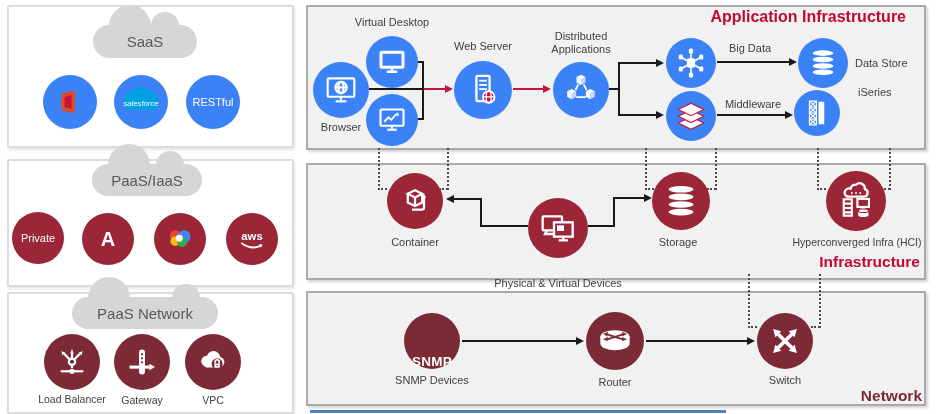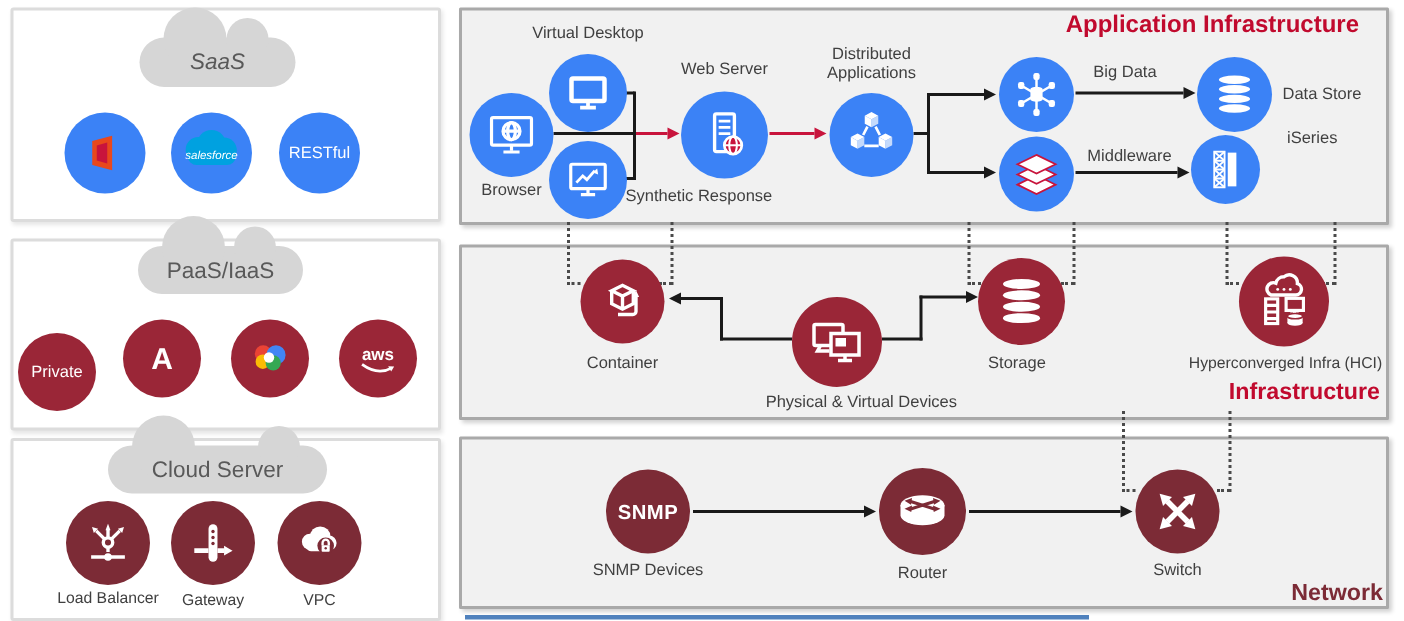--- a/index.html
+++ b/index.html
@@ -33,28 +33,28 @@
 <div class="stage">
 
   <div class="lpanel" style="left:7px;top:5px;width:283px;height:139px;"></div>
   <div class="lpanel" style="left:7px;top:159px;width:283px;height:124px;"></div>
   <div class="lpanel" style="left:7px;top:292px;width:283px;height:118px;"></div>
 
   <div class="rpanel" style="left:306px;top:5px;width:616px;height:141px;"></div>
   <div class="rpanel" style="left:306px;top:163px;width:616px;height:113px;"></div>
   <div class="rpanel" style="left:306px;top:291px;width:616px;height:111px;"></div>
 
-  <div class="cloud" style="left:93px;top:25px;width:104px;height:33px;font-style:italic;">
+  <div class="cloud" style="left:93px;top:25px;width:104px;height:33px;">
     <span>SaaS</span>
   </div>
   <div class="cloud" style="left:92px;top:164px;width:110px;height:32px;">
     <span>PaaS/IaaS</span>
   </div>
   <div class="cloud" style="left:72px;top:297px;width:146px;height:32px;">
-    <span>Cloud Server</span>
+    <span>PaaS Network</span>
   </div>
 
   <div class="node crimson" style="left:43px;top:75px;width:54px;height:54px;">
     <svg width="30" height="30" viewBox="0 0 24 24">
       <polygon points="5.2,5.6 15.8,2.8 15.8,21.2 5.2,18.4" fill="#e8481c"></polygon>
       <polygon points="7.6,8 13.2,6.4 13.2,17.6 7.6,16" fill="#c8143c"></polygon>
     </svg>
   </div>
   <div class="node crimson" style="left:114px;top:75px;width:54px;height:54px;">
     <svg width="44" height="44" viewBox="0 0 24 24">
@@ -64,21 +64,21 @@
         <circle cx="16.6" cy="11" r="4.6"></circle>
           <rect x="3.4" y="10" width="17.4" height="6.4" rx="3.2"></rect>
       </g>
       <text x="12" y="14.3" text-anchor="middle" font-size="4.2" font-style="italic" fill="#fff">salesforce</text>
     </svg>
   </div>
   <div class="node crimson" style="left:186px;top:75px;width:54px;height:54px;">
     <span class="ntext">RESTful</span>
   </div>
 
-  <div class="node maroon" style="left:12px;top:222px;width:52px;height:52px;">
+  <div class="node maroon" style="left:12px;top:212px;width:52px;height:52px;">
     <span class="ntext">Private</span>
   </div>
   <div class="node maroon" style="left:82px;top:213px;width:52px;height:52px;">
     <svg width="30" height="30" viewBox="0 0 24 24">
       <text x="12" y="17.5" text-anchor="middle" font-size="16" font-weight="bold" fill="#fff">A</text>
     </svg>
   </div>
   <div class="node maroon" style="left:154px;top:213px;width:52px;height:52px;">
     <svg width="32" height="32" viewBox="0 0 24 24">
       <circle cx="8.6" cy="9.6" r="4.2" fill="#ea4335"></circle>
@@ -268,21 +268,20 @@
         <rect x="6" y="2.5" width="5.5" height="19"></rect>
         <path d="M6 7.3h5.5 M6 12h5.5 M6 16.8h5.5"></path>
         <path d="M6 2.5l5.5 4.8 M11.5 2.5L6 7.3 M6 7.3l5.5 4.7 M11.5 7.3L6 12 M6 12l5.5 4.8 M11.5 12L6 16.8 M6 16.8l5.5 4.7 M11.5 16.8L6 21.5"></path>
       </g>
       <rect x="13.2" y="3" width="4.6" height="18" fill="#fff"></rect>
     </svg>
   </div>
 
   <div class="lbl tc" style="left:327px;top:16px;width:130px;"><span>Virtual Desktop</span></div>
   <div class="lbl tc" style="left:301px;top:121px;width:80px;"><span>Browser</span></div>
-  <div class="lbl" style="left:417px;top:125px;width:120px;"><span>Synthetic Response</span></div>
   <div class="lbl tc" style="left:423px;top:40px;width:120px;"><span>Web Server</span></div>
   <div class="lbl tc" style="left:536px;top:30px;width:90px;"><span>Distributed Applications</span></div>
   <div class="lbl tc" style="left:715px;top:42px;width:70px;"><span>Big Data</span></div>
   <div class="lbl tc" style="left:713px;top:98px;width:80px;"><span>Middleware</span></div>
   <div class="lbl" style="left:855px;top:57px;width:92px;"><span>Data Store</span></div>
   <div class="lbl" style="left:858px;top:86px;width:60px;"><span>iSeries</span></div>
 
   <div class="dotv" style="left:378px;top:148px;height:42px;"></div>
   <div class="dotv" style="left:447px;top:148px;height:42px;"></div>
   <div class="doth" style="left:378px;top:188px;width:9px;"></div>
@@ -352,37 +351,37 @@
         <line x1="16" y1="15.4" x2="16" y2="16.6"></line>
         <line x1="14.4" y1="16.8" x2="17.6" y2="16.8"></line>
       </g>
       <ellipse cx="16.2" cy="20.2" rx="2.9" ry="1" fill="#fff"></ellipse>
       <rect x="13.3" y="17.6" width="5.8" height="2.6" fill="#fff"></rect>
       <ellipse cx="16.2" cy="17.6" rx="2.9" ry="1" fill="#fff" stroke="#9a2637" stroke-width="0.6"></ellipse>
     </svg>
   </div>
 
   <div class="lbl tc" style="left:375px;top:236px;width:80px;"><span>Container</span></div>
-  <div class="lbl tc" style="left:478px;top:262px;width:160px;text-align:right;"><span>Physical &amp; Virtual Devices</span></div>
+  <div class="lbl tc" style="left:478px;top:277px;width:160px;"><span>Physical &amp; Virtual Devices</span></div>
   <div class="lbl tc" style="left:638px;top:236px;width:80px;"><span>Storage</span></div>
   <div class="lbl tc" style="left:782px;top:236px;width:150px;font-size:10.5px;"><span>Hyperconverged Infra (HCI)</span></div>
 
   <div class="dotv" style="left:748px;top:274px;height:54px;"></div>
   <div class="dotv" style="left:819px;top:274px;height:54px;"></div>
   <div class="doth" style="left:748px;top:326px;width:9px;"></div>
   <div class="doth" style="left:811px;top:326px;width:9px;"></div>
 
   <div class="ptitle" style="left:622px;top:387px;width:300px;font-size:15.5px;color:#7c2b36;"><span>Network</span></div>
 
   <div class="line" style="left:462px;top:340px;width:114px;height:2px;"></div>
   <div class="ah ah-r" style="left:576px;top:336.5px;"></div>
   <div class="line" style="left:646px;top:340px;width:101px;height:2px;"></div>
   <div class="ah ah-r" style="left:747px;top:336.5px;"></div>
 
-  <div class="node dmaroon" style="left:404px;top:313px;width:56px;height:56px;">
+  <div class="node dmaroon" style="left:404px;top:313px;width:56px;height:56px;align-items:flex-end;">
     <span class="ntext" style="font-weight:bold;font-size:13.5px;letter-spacing:0.3px;">SNMP</span>
   </div>
   <div class="node dmaroon" style="left:586px;top:312px;width:58px;height:58px;">
     <svg width="40" height="40" viewBox="0 0 24 24">
       <path d="M3.2 9.5 V13.5 A8.8 4 0 0 0 20.8 13.5 V9.5 Z" fill="#fff"></path>
       <ellipse cx="12" cy="9.5" rx="8.8" ry="4" fill="#fff"></ellipse>
       <g stroke="#7c2b36" stroke-width="1.2">
         <line x1="7.3" y1="11" x2="16.7" y2="8"></line>
         <line x1="7.3" y1="8" x2="16.7" y2="11"></line>
       </g>

